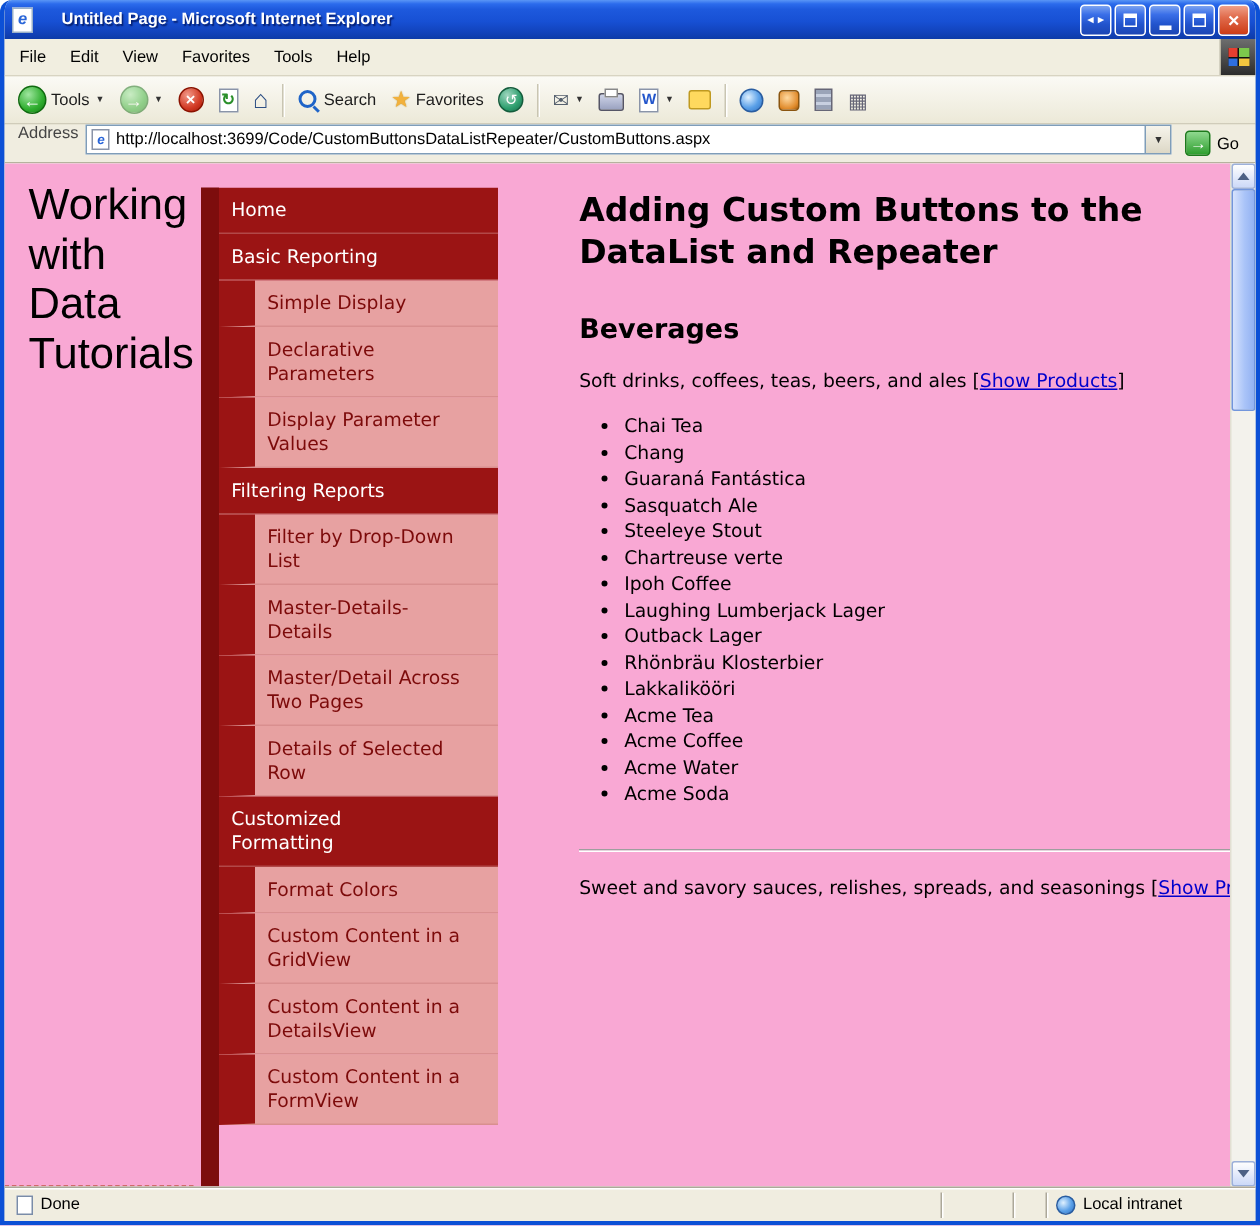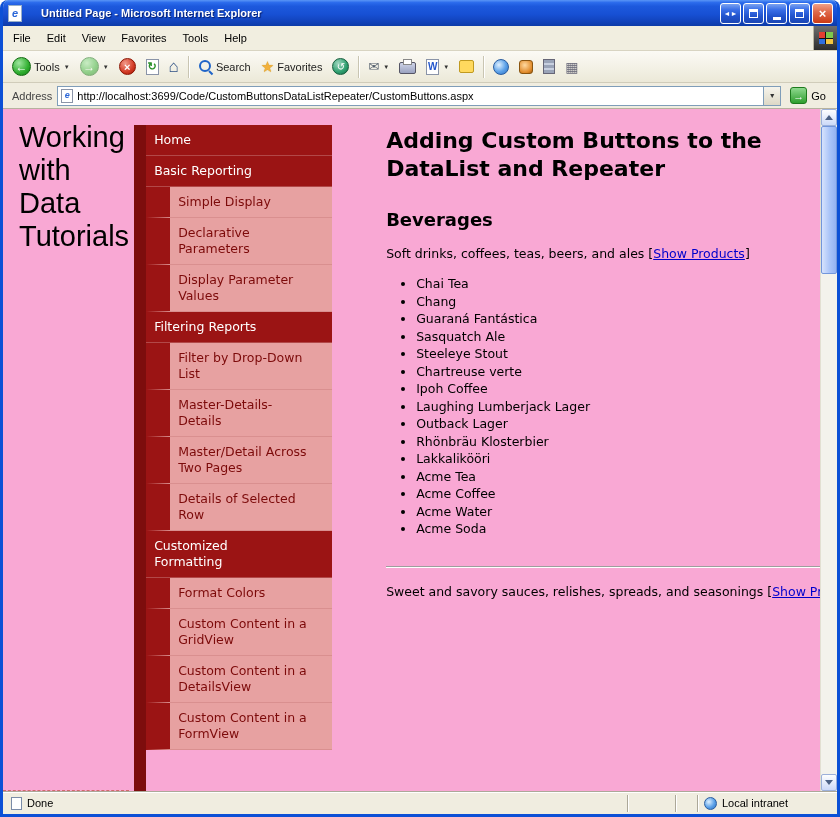--- a/index.html
+++ b/index.html
@@ -50,21 +50,21 @@
   .mail-glyph{font-size:13px;color:#55606e;line-height:1}
   .print-ico{width:17px;height:12px;background:linear-gradient(#cfd4e8,#9aa2c0);border:1px solid #556;border-radius:2px;position:relative;margin-top:3px}
   .print-ico::before{content:'';position:absolute;top:-4px;left:3px;right:3px;height:4px;background:#fff;border:1px solid #888}
   .disc-ico{width:15px;height:13px;background:#ffd95e;border:1px solid #c09a20;border-radius:2px}
   .globe2{width:16px;height:16px;border-radius:50%;background:radial-gradient(circle at 35% 35%,#dff0ff,#5aa0e8 55%,#2e6fc0);border:1px solid #2a5da0}
   .brush-ico{width:14px;height:14px;background:radial-gradient(circle at 40% 35%,#ffd9a0,#e08a2a 70%,#9c5a10);border-radius:3px;border:1px solid #8a5510}
   .bldg-ico{width:12px;height:15px;background:repeating-linear-gradient(0deg,#9aa4b8 0 3px,#c8d0e0 3px 5px);border:1px solid #667}
   .grid-glyph{font-size:14px;color:#667;line-height:1}
 
   
-  .addressbar{flex:0 0 26px;display:flex;align-items:center;background:#f0ede0;border-bottom:1px solid #b6b29e;padding:0 3px;gap:5px;font-size:11px}
+  .addressbar{flex:0 0 26px;display:flex;background:#f0ede0;border-bottom:1px solid #b6b29e;padding:0 3px;gap:5px;font-size:11px}
   .addr-label{color:#444;padding-left:6px}
   .addr-input{flex:1;height:20px;background:#fff;border:1px solid #7f9db9;display:flex;align-items:center;padding-left:3px;gap:4px}
   .page-ico{width:12px;height:14px;background:#fff;border:1px solid #8a94a8;display:flex;align-items:center;justify-content:center;flex:0 0 auto}
   .page-ico .ie-e{font-size:9px}
   .addr-url{flex:1;color:#000;white-space:nowrap;overflow:hidden}
   .addr-dd{width:17px;height:18px;background:linear-gradient(180deg,#f6f4ec,#ddd8c6);border-left:1px solid #7f9db9;display:flex;align-items:center;justify-content:center;font-size:7px;color:#333}
   .go-btn{display:flex;align-items:center;gap:4px;padding:0 8px 0 4px}
   .go-ico{width:17px;height:17px;border-radius:3px;background:linear-gradient(180deg,#8fd98f,#2e9e2e);color:#fff;font-weight:bold;display:flex;align-items:center;justify-content:center;font-size:11px;border:1px solid #1d7a1d}
 
   

